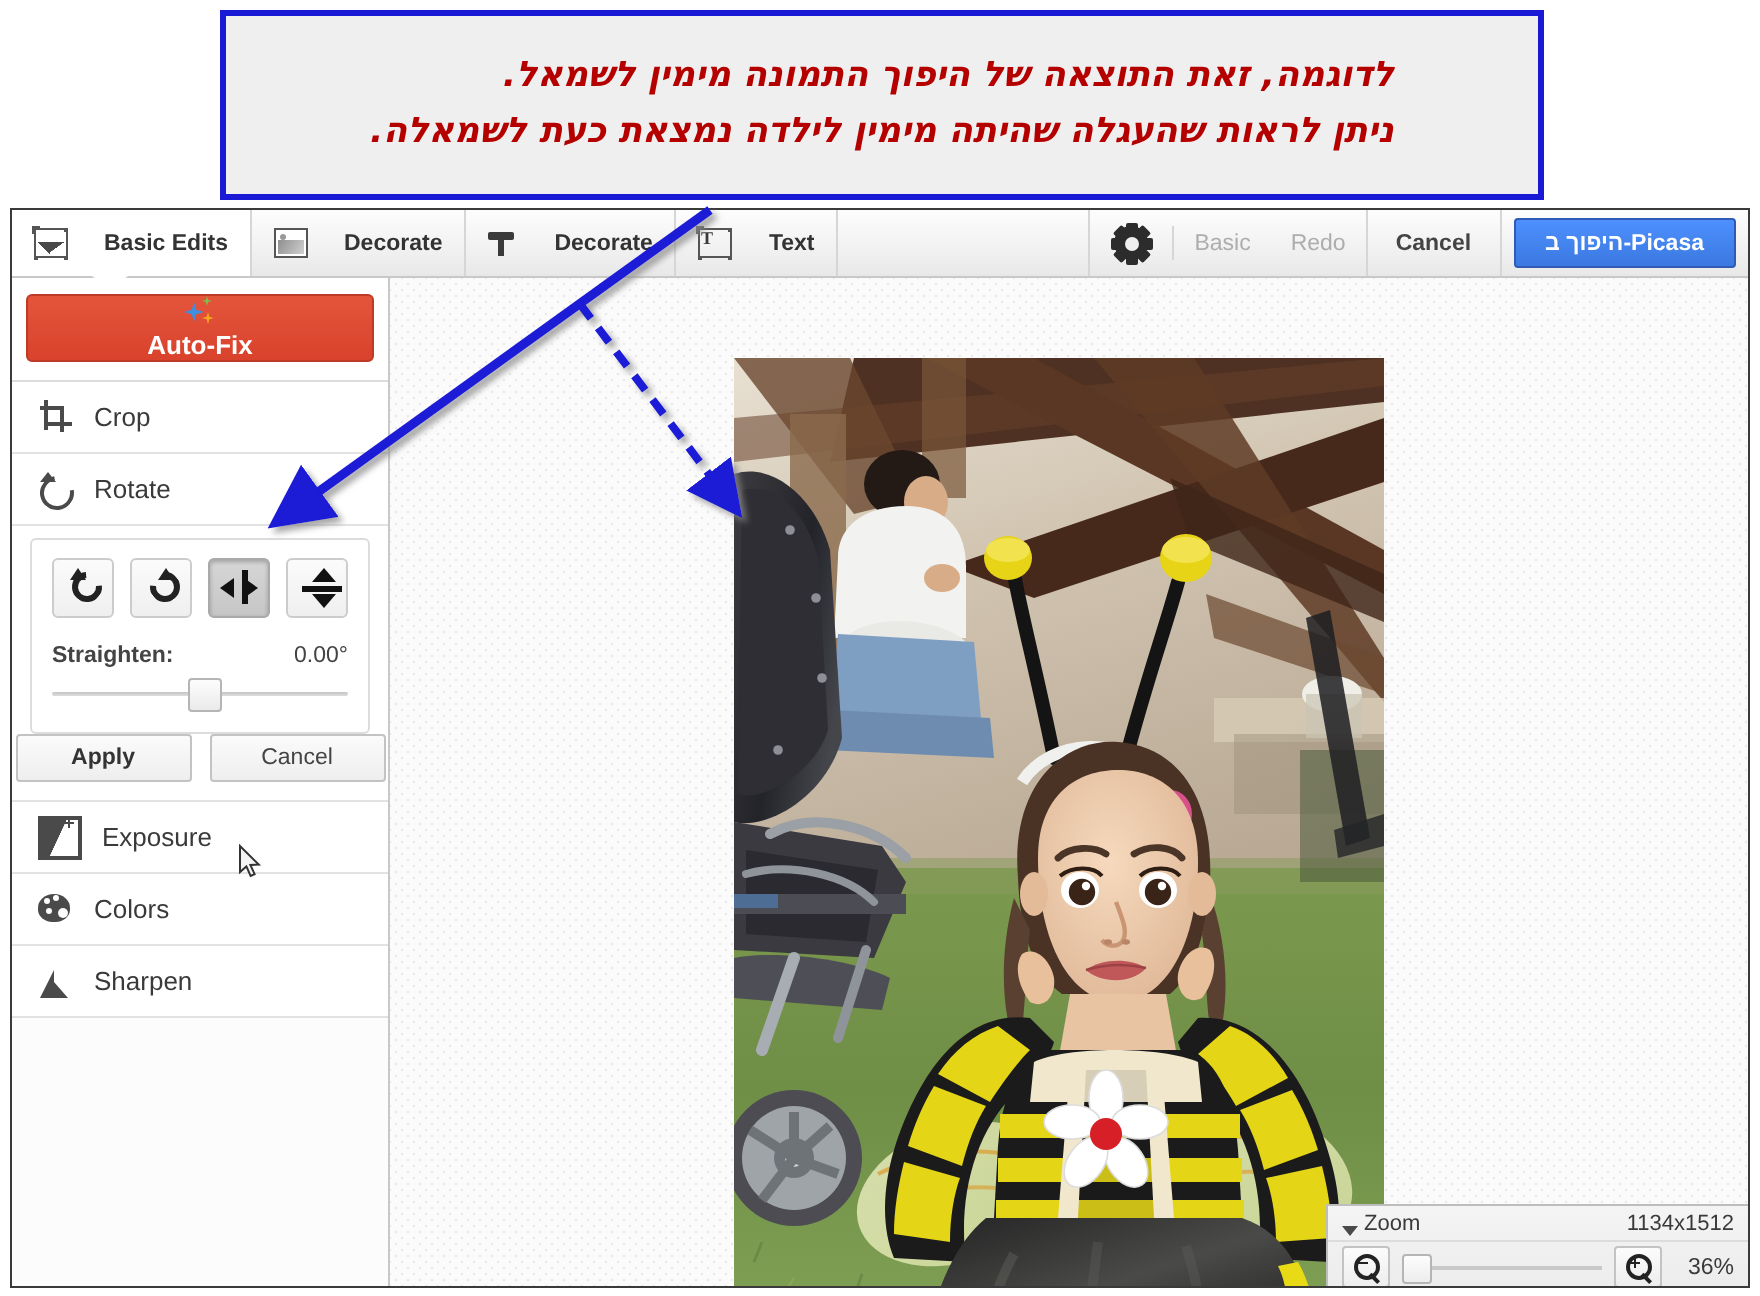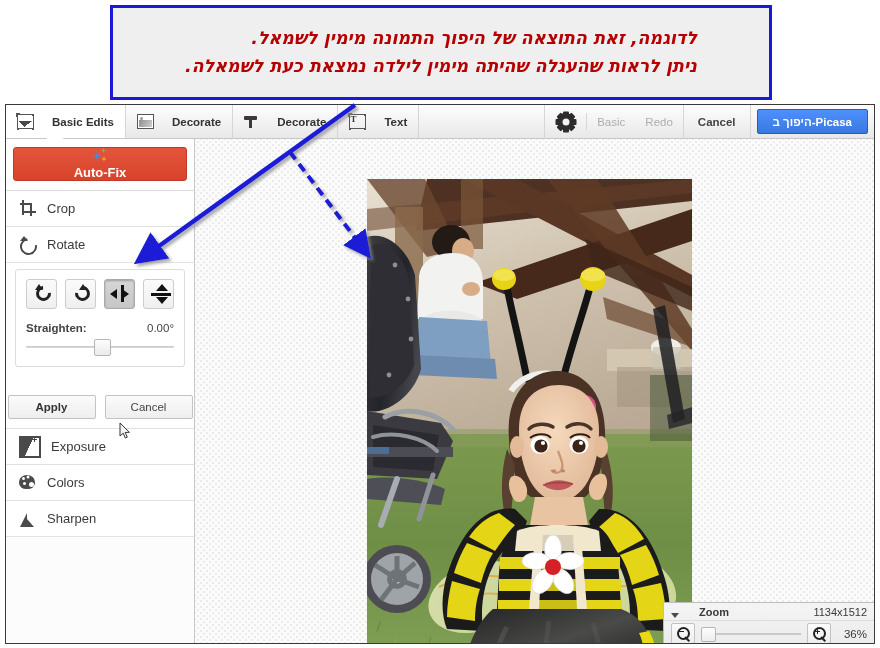--- a/index.html
+++ b/index.html
@@ -266,21 +266,21 @@
   #straighten-row .lbl{font-weight:bold;}
   #slider{
     margin-top:5px;position:relative;height:16px;
   }
   #slider .track{position:absolute;left:0;right:0;top:7px;height:2px;
     background:linear-gradient(to bottom,#c4c4c4,#ddd);border-radius:1px;}
   #slider .thumb{position:absolute;left:46%;top:0;width:15px;height:15px;
     background:linear-gradient(to bottom,#fdfdfd,#eaeaea);
     border:1px solid #b5b5b5;border-radius:2px;}
 
-  #apply-row{display:flex;justify-content:center;gap:9px;margin-top:28px;}
+  #apply-row{display:flex;justify-content:center;gap:9px;margin-top:0;}
   .sbtn{
     min-width:62px;height:22px;padding:0 12px;
     display:flex;align-items:center;justify-content:center;
     border:1px solid #c3c3c3;border-radius:2px;
     background:linear-gradient(to bottom,#fbfbfb,#eeeeee);
     font-size:11.5px;color:#444;cursor:default;
   }
   .sbtn.primary{font-weight:bold;color:#333;}
 
   
@@ -305,21 +305,21 @@
 
   
   #zoombar{
     position:absolute;right:0;bottom:0;width:211px;height:43px;
     background:linear-gradient(to bottom,#f4f4f4,#ececec);
     border-left:1px solid #bdbdbd;border-top:1px solid #bdbdbd;
     box-sizing:border-box;
   }
   #zb-top{height:17px;display:flex;align-items:center;justify-content:space-between;
     padding:0 7px;border-bottom:1px solid #dcdcdc;font-size:11px;color:#3a3a3a;}
-  #zb-top .left{display:flex;align-items:flex-end;gap:20px;font-weight:bold;}
+  #zb-top .left{display:flex;align-items:flex-end;gap:3px;}
   .caret-down{width:0;height:0;border-left:4px solid transparent;border-right:4px solid transparent;
     border-top:5px solid #4a4a4a;}
   #zb-bot{height:25px;display:flex;align-items:center;gap:6px;padding:0 7px;}
   .zbtn{
     width:22px;height:19px;flex:0 0 22px;
     border:1px solid #c3c3c3;border-radius:2px;
     background:linear-gradient(to bottom,#fcfcfc,#ededed);
     position:relative;cursor:default;
   }
   .zbtn .lens{position:absolute;left:5px;top:3px;width:9px;height:9px;border:2px solid #222;border-radius:50%;}

